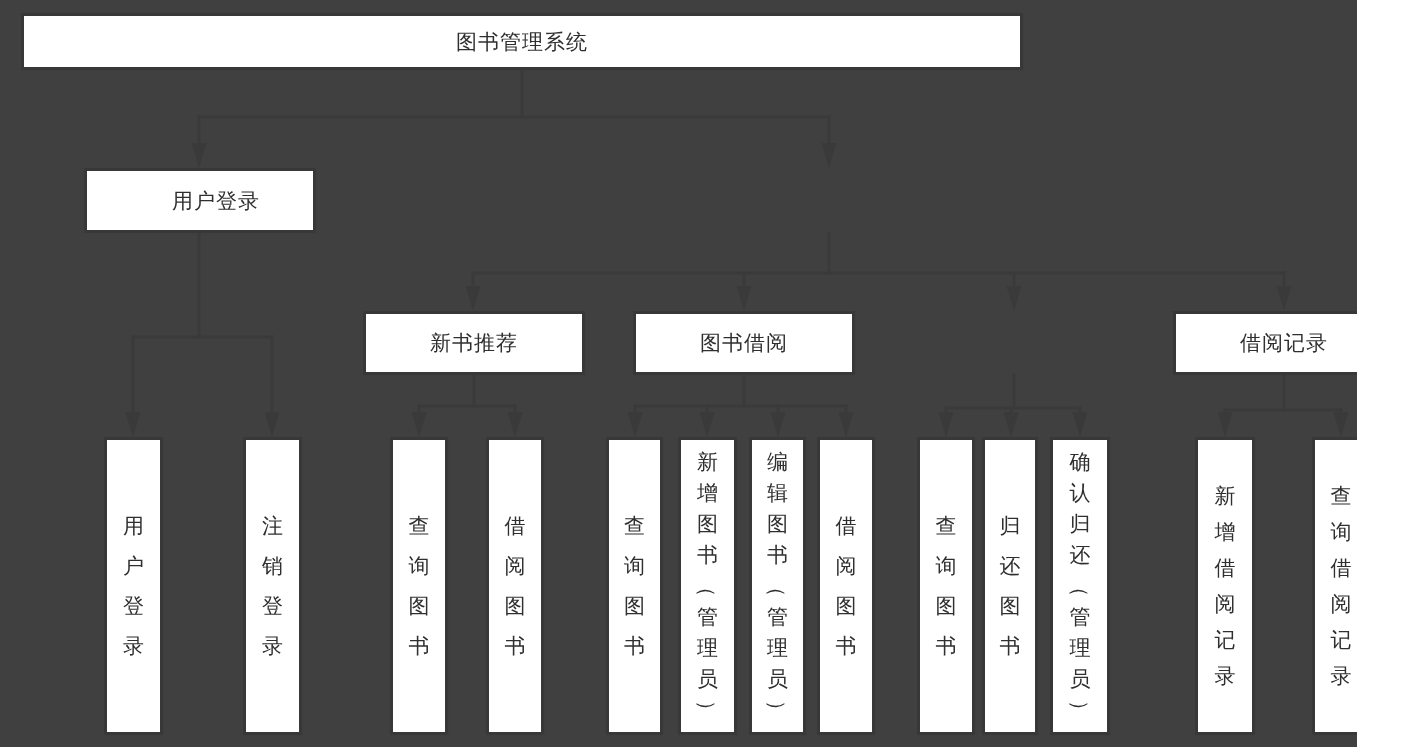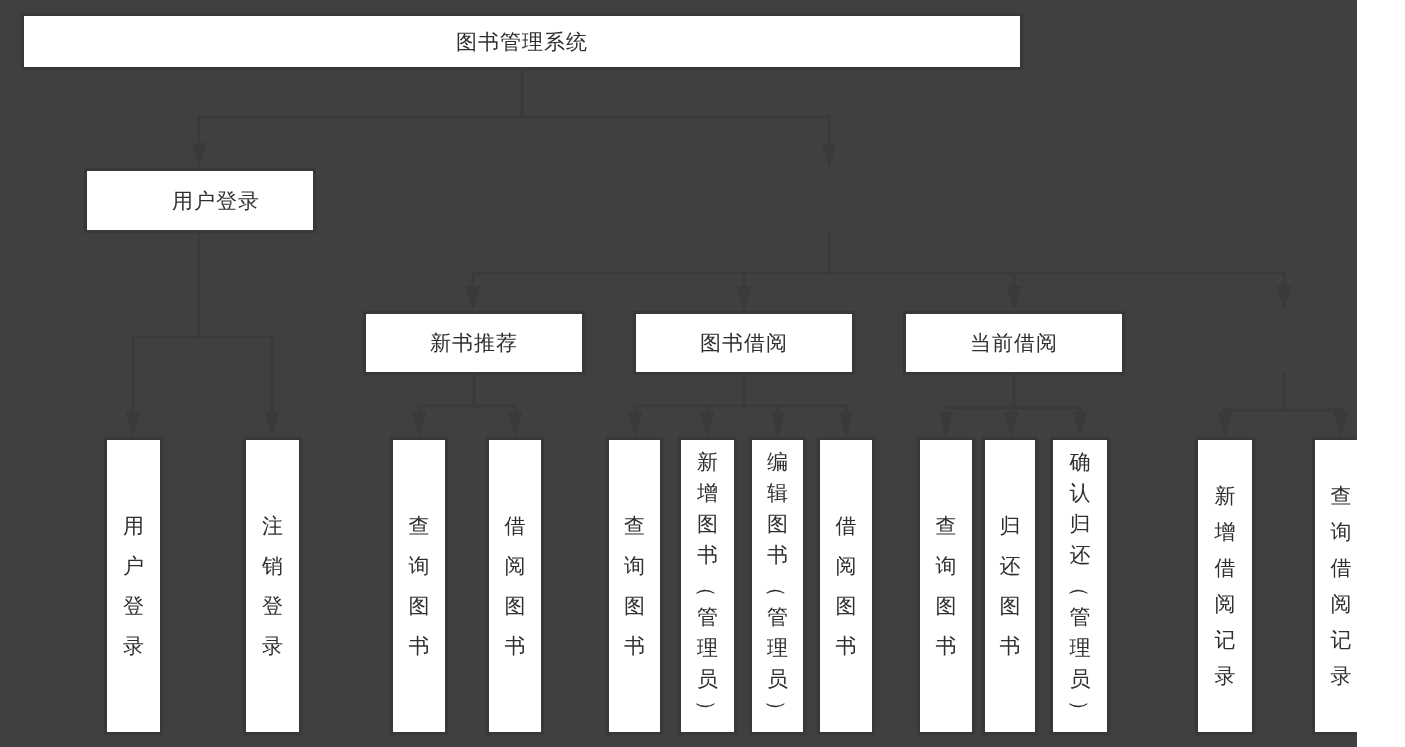--- a/index.html
+++ b/index.html
@@ -123,22 +123,22 @@
   <div class="node n-l2a">
     <span class="hlabel">用户登录</span>
   </div>
 
   <div class="node n-l3 n-l30">
     <span class="hlabel">新书推荐</span>
   </div>
   <div class="node n-l3 n-l31">
     <span class="hlabel">图书借阅</span>
   </div>
-  <div class="node n-l3 n-l32">
-    <span class="hlabel">当前借阅</span>
+  <div class="node n-l3 n-l33">
+    <span class="hlabel">借阅记录</span>
   </div>
 
   <div class="node leaf lf0">
     <span class="vlabel">
         <span class="vchar" style="height: 40px;">用</span>
         <span class="vchar" style="height: 40px;">户</span>
         <span class="vchar" style="height: 40px;">登</span>
         <span class="vchar" style="height: 40px;">录</span>
       </span>
   </div>

